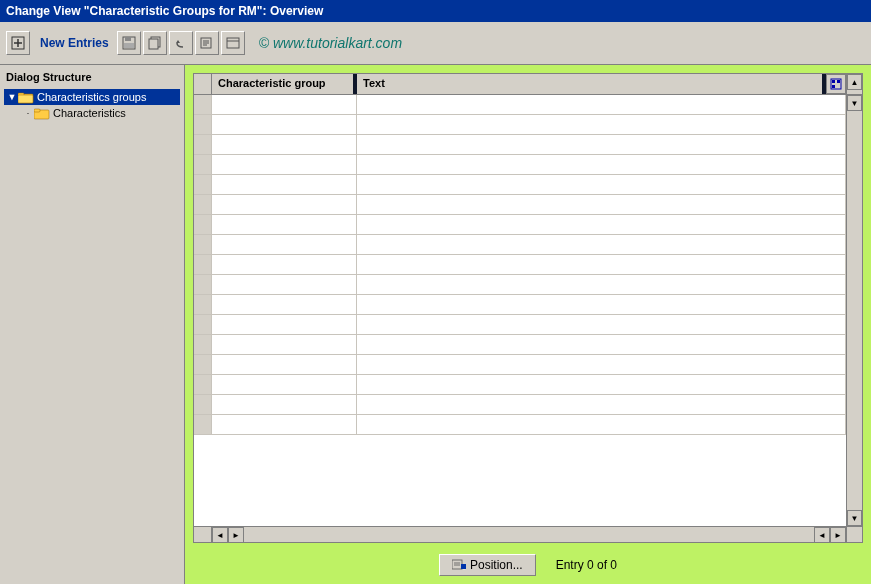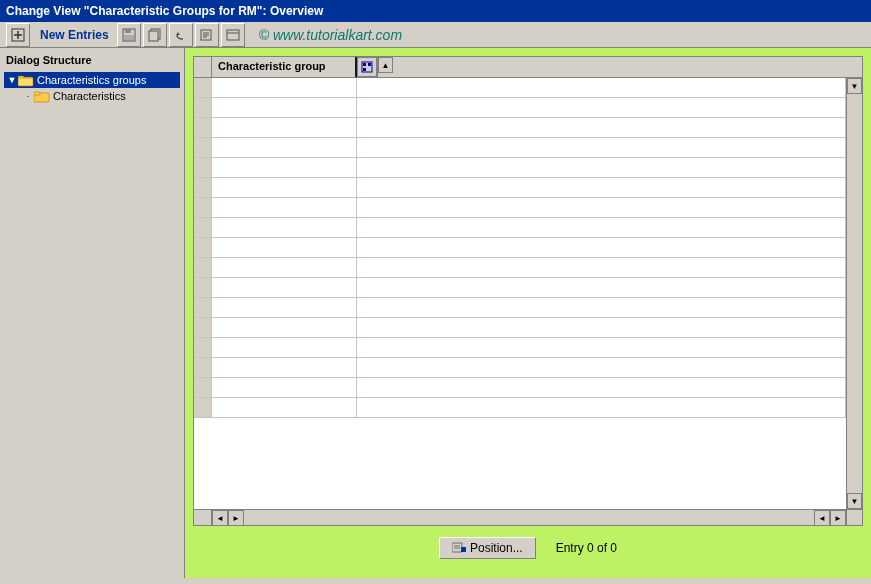--- a/index.html
+++ b/index.html
@@ -25,21 +25,21 @@
     }
 
     
     .toolbar {
       background: #d4d0c8;
       border-bottom: 1px solid #808080;
       padding: 3px 6px;
       display: flex;
       align-items: center;
       gap: 2px;
-      height: 26px;
+      height: 43px;
     }
 
     .toolbar-btn {
       width: 24px;
       height: 24px;
       background: #d4d0c8;
       border: 1px solid #808080;
       border-top-color: #ffffff;
       border-left-color: #ffffff;
       display: flex;
@@ -165,21 +165,21 @@
       width: 18px;
       background: #d4d0c8;
       border-right: 1px solid #808080;
       flex-shrink: 0;
     }
 
     .col-header {
       padding: 3px 6px;
       font-size: 11px;
       font-weight: bold;
-      border-right: 2px solid #0f172a;
+      border-right: 4px solid #0f172a;
       background: #d4d0c8;
     }
 
     .col-char-group {
       width: 145px;
     }
 
     .col-text {
       flex: 1;
     }
@@ -411,20 +411,21 @@
     </div>
   </div>
 
   <div class="right-panel">
 
     <div class="table-container">
 
       <div class="table-header">
         <div class="col-selector"></div>
         <div class="col-header col-char-group">Characteristic group</div>
+        <div class="col-header col-text">Text</div>
         <div class="table-settings-btn">
           <svg width="12" height="12" viewBox="0 0 12 12">
             <rect x="1" y="1" width="10" height="10" fill="none" stroke="#0000aa" stroke-width="1"></rect>
             <rect x="2" y="2" width="3" height="3" fill="#0000aa"></rect>
             <rect x="7" y="2" width="3" height="3" fill="#0000aa"></rect>
             <rect x="2" y="7" width="3" height="3" fill="#0000aa"></rect>
           </svg>
         </div>
 
         <div style="width:16px; border-left:1px solid #808080; background:#d4d0c8; display:flex; flex-direction:column;">

